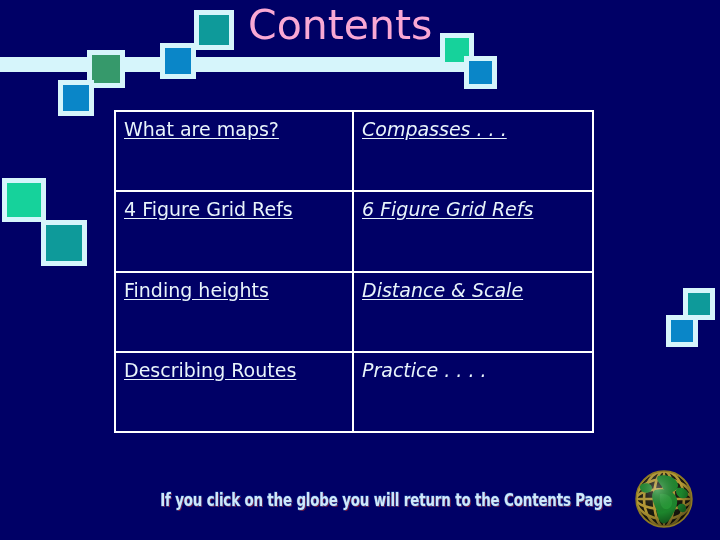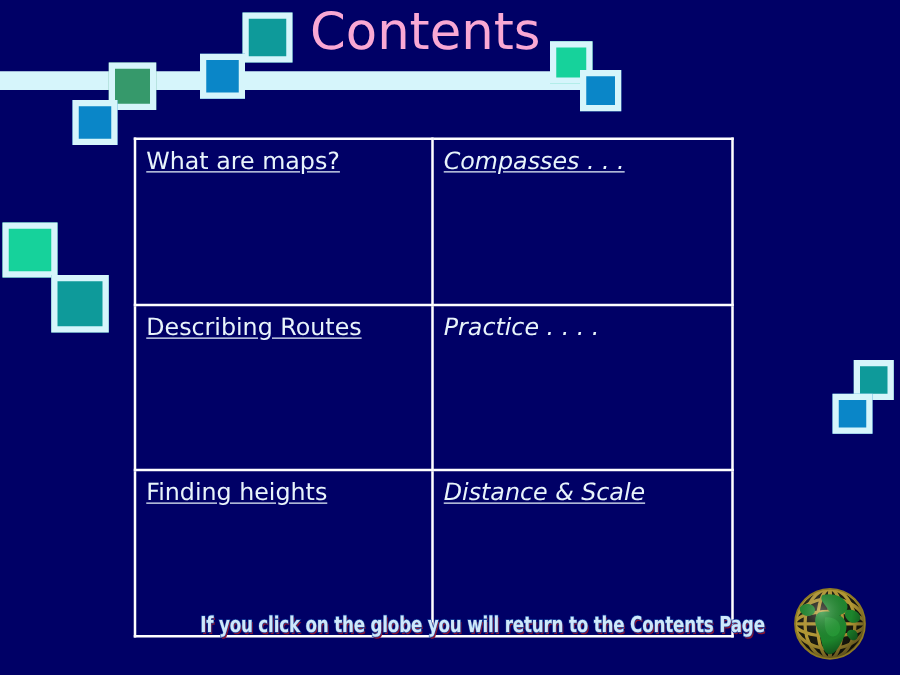--- a/index.html
+++ b/index.html
@@ -49,24 +49,24 @@
     line-height: 46px;
     color: #f9a8d4;
     letter-spacing: 0px;
     white-space: nowrap;
     font-family: "DejaVu Sans", sans-serif;
   }
 
   
   #contents-table {
     position: absolute;
-    left: 107px;
+    left: 114px;
     top: 110px;
     width: 478px;
-    height: 400px;
+    height: 323px;
     border-collapse: collapse;
     table-layout: fixed;
   }
   #contents-table td {
     border: 2px solid #ffffff;
     vertical-align: top;
     padding: 6px 0 0 8px;
     height: 64px;
     box-sizing: border-box;
   }
@@ -129,26 +129,30 @@
 
   <div id="page-title">Contents</div>
 
   <table id="contents-table">
     <tbody id="contents-body">
         <tr>
           <td class="col-left"><span class="link">What are maps?</span></td>
           <td class="col-right"><span class="link">Compasses  . . .</span></td>
         </tr>
         <tr>
+          <td class="col-left"><span class="link">4 Figure Grid Refs</span></td>
+          <td class="col-right"><span class="link">6 Figure Grid Refs</span></td>
+        </tr>
+        <tr>
+          <td class="col-left"><span class="link">Finding heights</span></td>
+          <td class="col-right"><span class="link">Distance &amp; Scale</span></td>
+        </tr>
+        <tr>
           <td class="col-left"><span class="link">Describing Routes</span></td>
           <td class="col-right"><span class="link plain">Practice  . . . .</span></td>
-        </tr>
-        <tr>
-          <td class="col-left"><span class="link">Finding heights</span></td>
-          <td class="col-right"><span class="link">Distance &amp; Scale</span></td>
         </tr>
       </tbody>
   </table>
 
   <div id="banner">
     <svg width="460" height="30" viewBox="0 0 460 30" xmlns="http://www.w3.org/2000/svg">
       <text id="banner-shadow" x="231" y="22" text-anchor="middle" font-family="DejaVu Sans, sans-serif" font-size="17.5" font-weight="bold" fill="#8b1530" transform="translate(54.07267865180441,0) scale(0.7659191400354788,1)" style="letter-spacing:-0.2px">If you click on the globe you will return to the Contents Page</text>
       <text id="banner-main" x="230" y="21" text-anchor="middle" font-family="DejaVu Sans, sans-serif" font-size="17.5" font-weight="bold" fill="#cfe8fa" stroke="#1a46a0" stroke-width="1.1" paint-order="stroke fill" style="letter-spacing:-0.2px" transform="translate(53.838597791839874,0) scale(0.7659191400354788,1)">If you click on the globe you will return to the Contents Page</text>
     </svg>
   </div>

